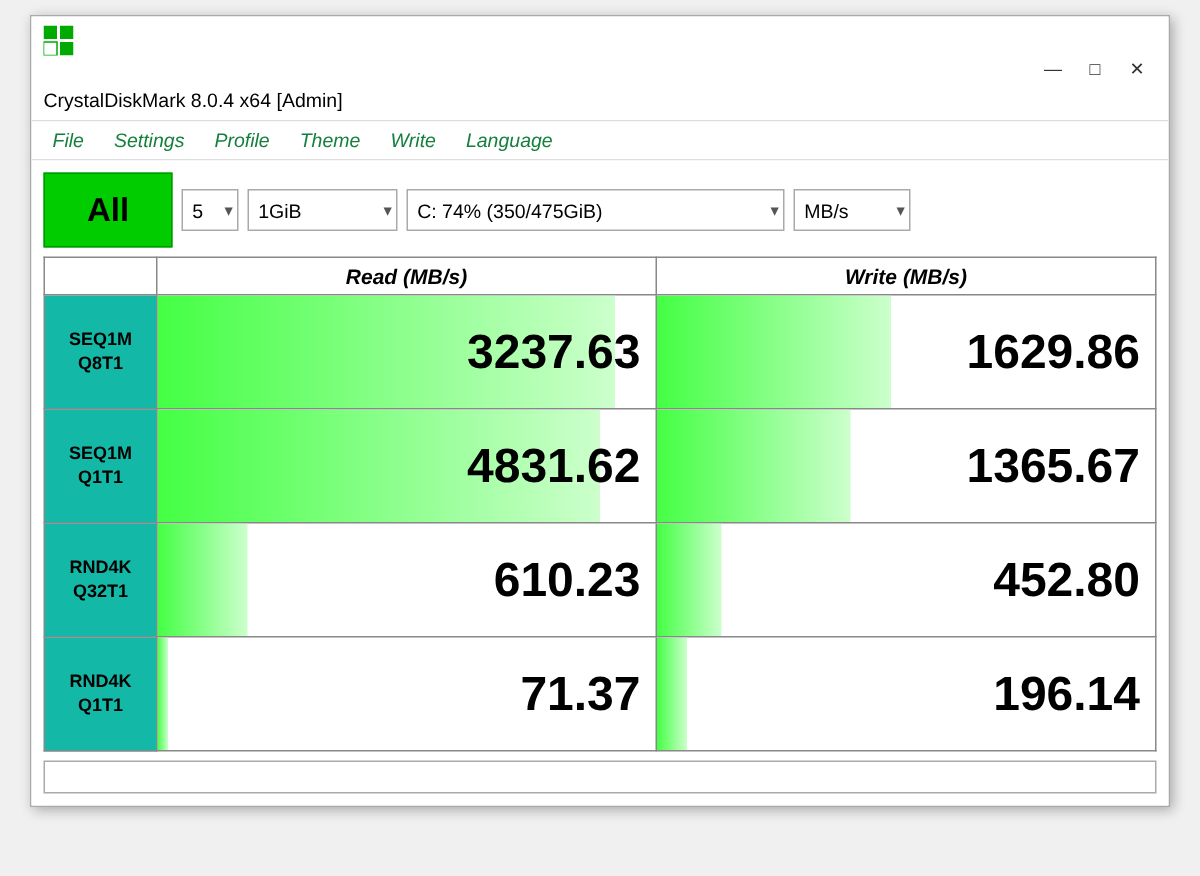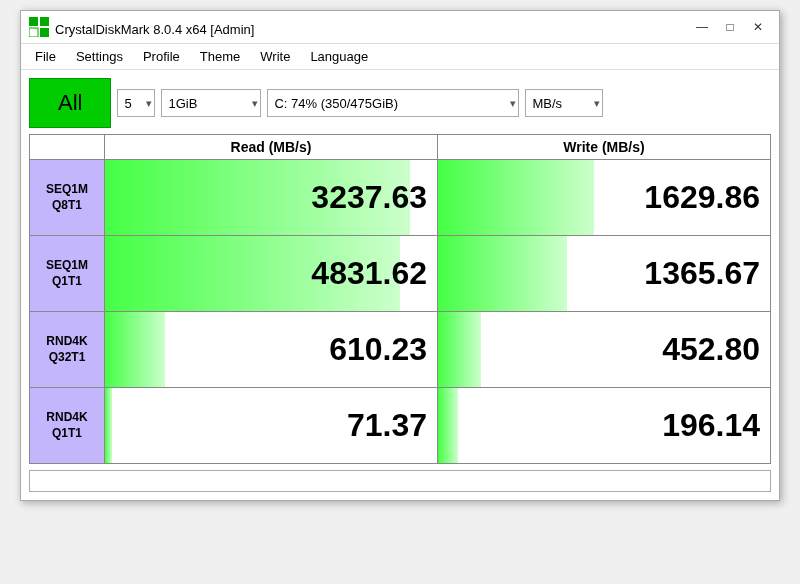--- a/index.html
+++ b/index.html
@@ -25,22 +25,23 @@
       padding: 6px 8px;
       display: flex;
       align-items: center;
       justify-content: space-between;
       border-bottom: 1px solid #ddd;
       user-select: none;
     }
 
     .title-bar-left {
       display: flex;
-      align-items: flex-end;
-      gap: 6px;
+      align-items: flex-start;
+      gap: 22px;
+      flex-direction: column;
     }
 
     .app-icon {
       width: 20px;
       height: 20px;
     }
 
     .title-text {
       font-size: 13px;
       font-weight: normal;
@@ -69,21 +70,22 @@
     .menu-bar {
       display: flex;
       padding: 2px 4px;
       background: #fff;
       border-bottom: 1px solid #ddd;
     }
     .menu-item {
       padding: 3px 10px;
       font-size: 13px;
       cursor: pointer;
-      color: #000000;
+      color: #15803d;
+      font-style: italic;
     }
 
     
     .main-content {
       padding: 8px;
       background: #fff;
     }
 
     
     .controls-row {
@@ -91,21 +93,21 @@
       align-items: center;
       gap: 6px;
       margin-bottom: 6px;
     }
 
     .all-button {
       background: #00cc00;
       color: #000;
       border: 1px solid #009900;
       font-size: 22px;
-      font-weight: normal;
+      font-weight: bold;
       padding: 8px 28px;
       cursor: pointer;
       min-width: 70px;
       height: 50px;
     }
 
     .select-wrapper {
       position: relative;
       display: inline-flex;
       align-items: center;
@@ -144,24 +146,25 @@
       text-align: center;
       padding: 0;
     }
 
     .header-row th {
       background: #fff;
       font-size: 14px;
       font-weight: bold;
       padding: 4px 8px;
       color: #000;
+      font-style: italic;
     }
 
     .row-label {
-      background: #c4b5fd;
+      background: #14b8a6;
       font-size: 12px;
       font-weight: normal;
       color: #000;
       width: 75px;
       padding: 6px 4px;
       line-height: 1.3;
     }
 
     .value-cell {
       position: relative;

